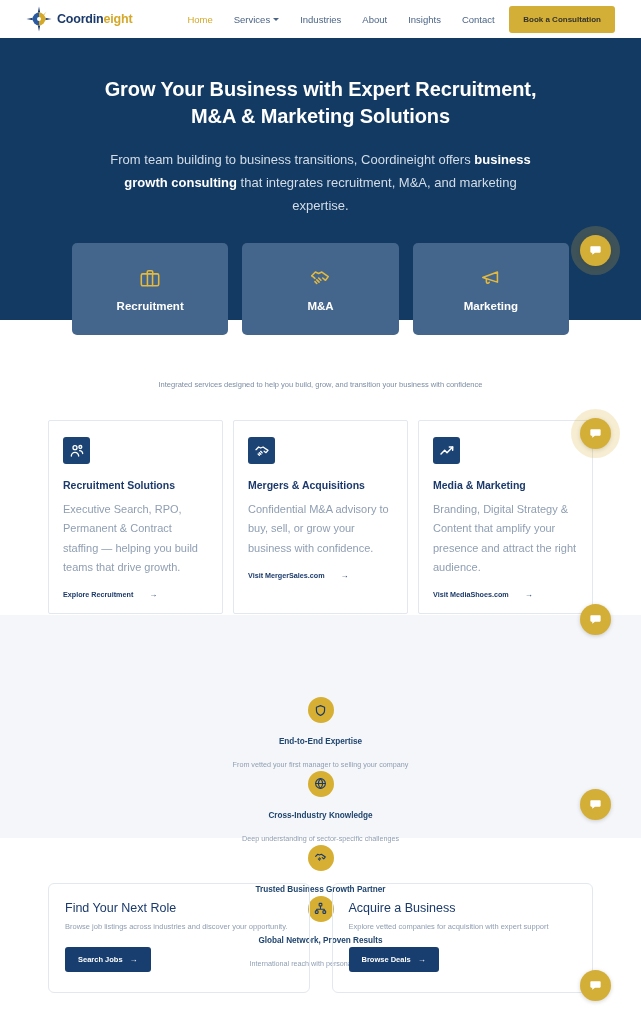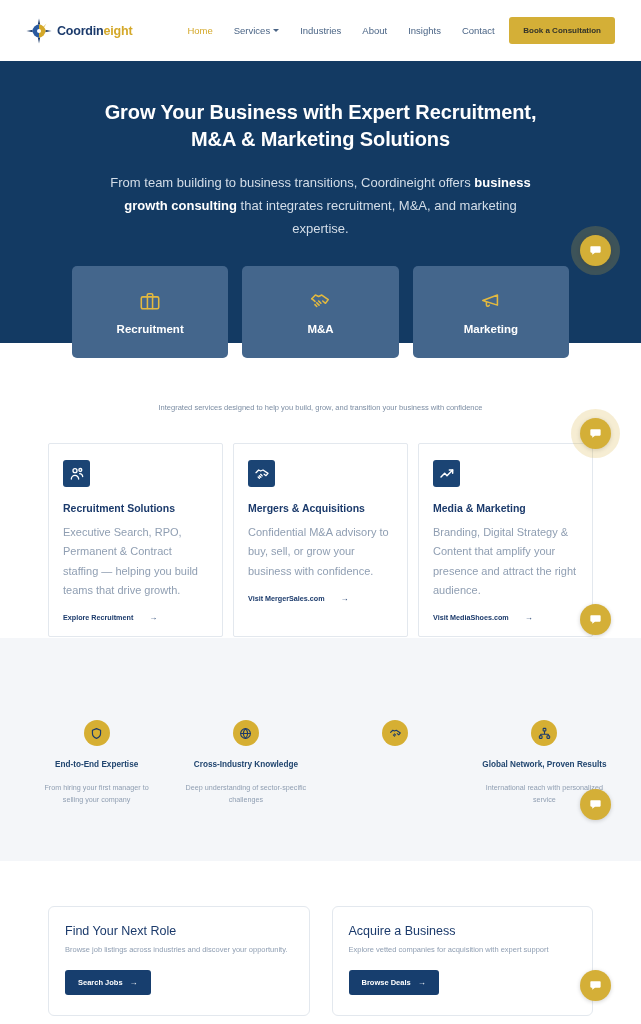--- a/index.html
+++ b/index.html
@@ -7,21 +7,21 @@
   body {
     font-family:"Liberation Sans", sans-serif;
     background:#ffffff;
     color:#1b3a5f;
     overflow:hidden;
     position:relative;
   }
 
   
   .header {
-    height:61px;
+    height:38px;
     background:#ffffff;
     display:flex;
     align-items:center;
     padding:0 26px;
     position:relative;
     z-index:20;
   }
   .logo { display:flex; align-items:center; gap:5px; }
   .logo-mark { width:26px; height:26px; flex:0 0 26px; }
   .logo-text { font-size:12.5px; font-weight:bold; letter-spacing:-0.2px; white-space:nowrap; }
@@ -126,21 +126,21 @@
     background:#1b4474;
     border-radius:3px;
     display:flex; align-items:center; justify-content:center;
   }
   .pillar-title { color:#1b3a6b; font-size:10.5px; font-weight:bold; margin-top:15px; }
   .pillar-desc { color:#8f9eb2; font-size:11px; line-height:1.75; margin-top:9px; }
   .pillar-link { color:#1b3a6b; font-size:7.2px; font-weight:bold; margin-top:13px; display:flex; align-items:flex-end; gap:16px; cursor:pointer; }
 
   
   .difference { background:#f4f6f9; padding:48px 0 0; text-align:center; height:223px; }
-  .diff-grid { display:flex; padding:0 22px; margin-top:34px; }
+  .diff-grid { display:flex; padding:0 22px; margin-top:34px;flex-direction:column; }
   .diff-item { flex:1; display:flex; flex-direction:column; align-items:center; padding:0 12px; }
   .diff-circle {
     width:26px;height:26px;border-radius:50%;
     background:#d6af33;
     display:flex;align-items:center;justify-content:center;
   }
   .diff-title { color:#20456f; font-size:8.2px; font-weight:600; margin-top:13px; line-height:1.5; }
   .diff-desc { color:#8f9eb2; font-size:7.2px; line-height:1.6; margin-top:11px; }
 
   
@@ -321,40 +321,41 @@
 
 <section class="difference">
   <div class="diff-grid">
     <div class="diff-item">
       <div class="diff-circle">
         <svg width="13" height="13" viewBox="0 0 24 24" fill="none" stroke="#1b3a6b" stroke-width="2.2" stroke-linecap="round" stroke-linejoin="round">
             <path d="M12 3l7.5 3v5.5c0 4.6-3.1 8-7.5 9.5-4.4-1.5-7.5-4.9-7.5-9.5V6z"></path>
           </svg>
       </div>
       <div class="diff-title">End-to-End Expertise</div>
-      <div class="diff-desc">From hiring your first manager to selling your company</div>
+      <div class="diff-desc">From vetted your first manager to selling your company</div>
     </div>
     <div class="diff-item">
       <div class="diff-circle">
         <svg width="13" height="13" viewBox="0 0 24 24" fill="none" stroke="#1b3a6b" stroke-width="2" stroke-linecap="round" stroke-linejoin="round">
             <circle cx="12" cy="12" r="9"></circle>
             <path d="M3 12h18"></path>
             <path d="M12 3c2.6 2.6 3.9 5.8 3.9 9s-1.3 6.4-3.9 9c-2.6-2.6-3.9-5.8-3.9-9S9.4 5.6 12 3z"></path>
           </svg>
       </div>
       <div class="diff-title">Cross-Industry Knowledge</div>
       <div class="diff-desc">Deep understanding of sector-specific challenges</div>
     </div>
     <div class="diff-item">
       <div class="diff-circle">
         <svg width="13" height="13" viewBox="0 0 24 24" fill="none" stroke="#1b3a6b" stroke-width="2" stroke-linecap="round" stroke-linejoin="round">
             <path d="M3 10l4-4 3 1.5L13.5 6 21 11l-3 3.5-2.8-2.2"></path>
             <path d="M10 12.5l2.3 2.3M8 14.5l2.3 2.3"></path>
           </svg>
       </div>
+      <div class="diff-title">Trusted Business Growth Partner</div>
     </div>
     <div class="diff-item">
       <div class="diff-circle">
         <svg width="13" height="13" viewBox="0 0 24 24" fill="none" stroke="#1b3a6b" stroke-width="2" stroke-linecap="round" stroke-linejoin="round">
             <rect x="9.5" y="2.5" width="5" height="5" rx="1"></rect>
             <rect x="2.5" y="16" width="5" height="5" rx="1"></rect>
             <rect x="16.5" y="16" width="5" height="5" rx="1"></rect>
             <path d="M12 7.5v4M5 16v-2.5h14V16"></path>
           </svg>
       </div>

